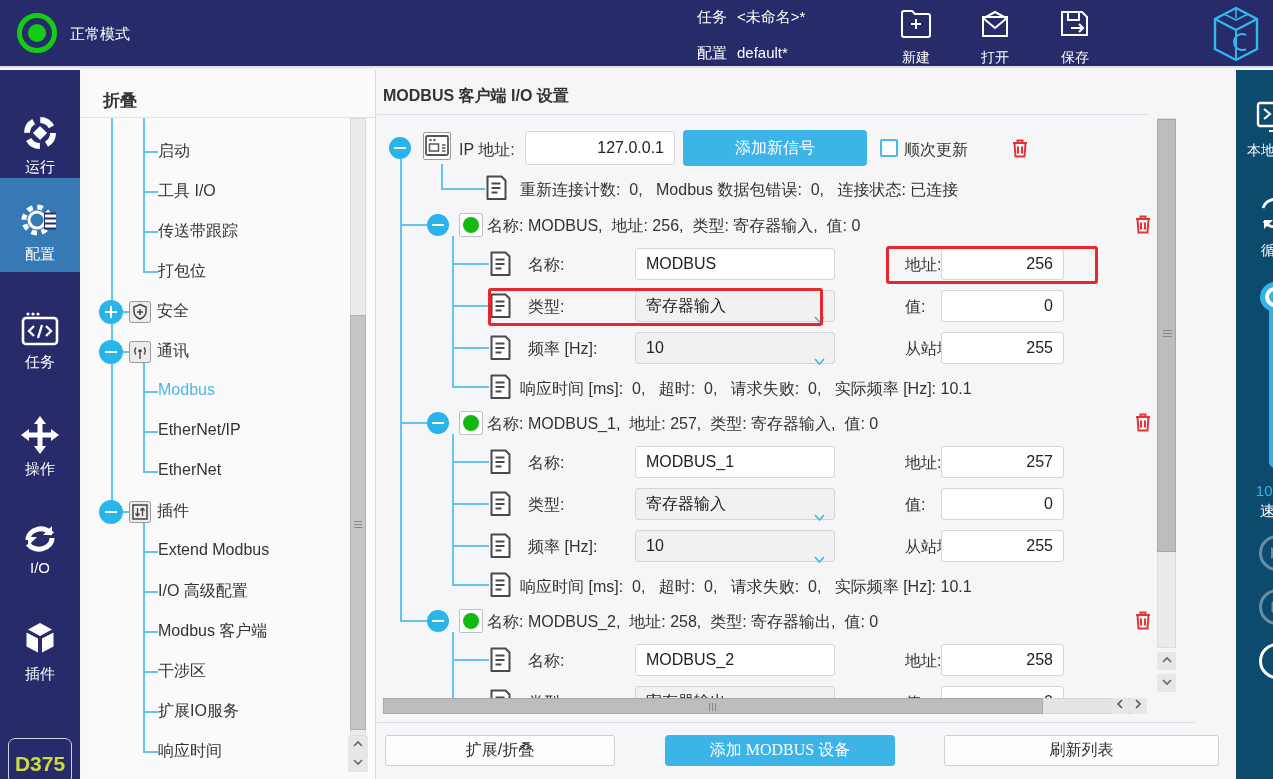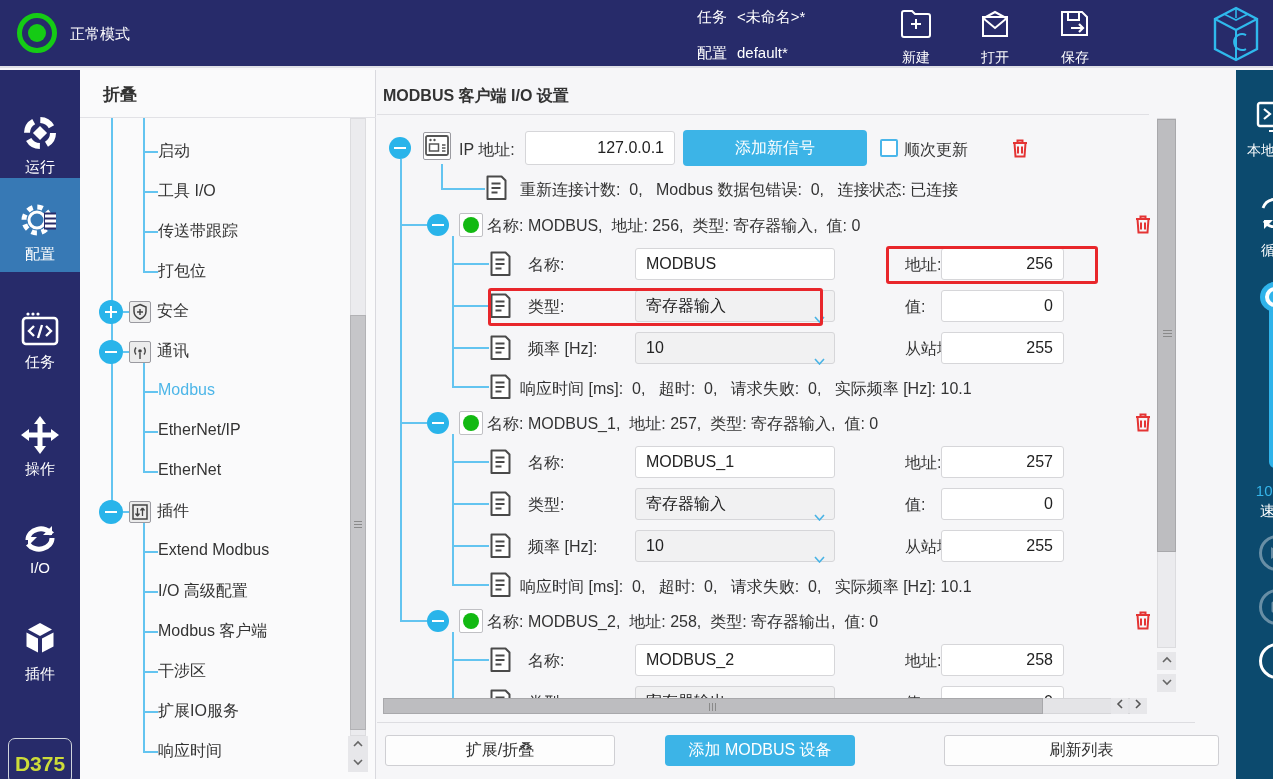--- a/index.html
+++ b/index.html
@@ -21,21 +21,21 @@
   
   .sidebar{ position:absolute; left:0; top:70px; width:80px; height:709px; background:#272b6a; overflow:hidden; }
   .sitem{ position:absolute; left:0; width:80px; height:94px; color:#fff; text-align:center; cursor:pointer; padding-top:18px; }
   .sitem.active{ background:#3779b5; }
   .sitem svg{ display:block; margin:0 auto; }
   .sitem .lab{ display:block; font-size:15px; margin-top:5px; }
   .dbadge{ position:absolute; left:8px; top:668px; width:64px; height:46px; border:1px solid #cfd4dc; border-radius:7px; color:#cddc39; font-size:21px; font-weight:bold; text-align:center; padding-top:13px; }
 
   
   .treepanel{ position:absolute; left:80px; top:70px; width:296px; height:709px; background:#fafafb; border-right:1px solid #d9d9de; }
-  .tree-header{ position:absolute; left:23px; top:13px; font-size:17px; font-weight:bold; color:#333; }
+  .tree-header{ position:absolute; left:23px; top:19px; font-size:17px; font-weight:bold; color:#333; }
   .tree-header-line{ position:absolute; left:0; top:47px; width:296px; border-bottom:1px solid #e2e2e6; }
   .trunk{ position:absolute; width:2px; background:#63c4f0; }
   .titem{ position:absolute; left:0; width:260px; height:28px; cursor:pointer; }
   .titem .tbranch{ position:absolute; left:63px; top:13px; width:15px; height:2px; background:#63c4f0; }
   .titem .tlabel{ position:absolute; left:78px; top:3px; font-size:16px; color:#333; }
   .titem.active .tlabel{ color:#4db6e8; }
   .titem.group .tlabel{ left:77px; }
   .expander{ position:absolute; left:19px; top:2px; width:24px; height:24px; border-radius:50%; background:#29b4ea; }
   .expander:before, .expander.plus:after{ content:""; position:absolute; background:#fff; }
   .expander:before{ left:6px; top:11px; width:12px; height:2px; }
@@ -575,21 +575,21 @@
     <div class="hscroll-thumb"></div>
     <div class="sc-btn" style="position:absolute;left:734px;top:628px;width:17px;height:16px;line-height:14px;"><svg width="7" height="10" viewBox="0 0 7 10">
           <path d="M6 1 l-4 4 4 4" fill="none" stroke="#555" stroke-width="1.6"></path>
         </svg></div>
     <div class="sc-btn" style="position:absolute;left:753px;top:628px;width:17px;height:16px;line-height:14px;"><svg width="7" height="10" viewBox="0 0 7 10">
           <path d="M1 1 l4 4 -4 4" fill="none" stroke="#555" stroke-width="1.6"></path>
         </svg></div>
 
     <div class="footer-line"></div>
     <button class="btn-plain" style="left:8px;width:230px;">扩展/折叠</button>
-    <button class="btn-accent fbtn-accent" style="left:288px;width:190px;">添加 MODBUS 设备</button>
+    <button class="btn-accent fbtn-accent" style="left:288px;width:230px;font-family:Liberation Serif, serif;">添加 MODBUS 设备</button>
     <button class="btn-plain" style="left:567px;width:275px;">刷新列表</button>
   </div>
 
   <div class="rightbar">
     <div class="ritem" style="top:28px;">
       <span><svg width="42" height="36" viewBox="0 0 42 36">
             <circle cx="33" cy="2.5" r="1.4" fill="#fff"></circle>
             <circle cx="37.5" cy="2.5" r="1.4" fill="#fff"></circle>
             <rect x="4" y="5" width="34" height="23" rx="2" fill="none" stroke="#fff" stroke-width="2.4"></rect>
             <path d="M10 11 l6 5 -6 5 M20 23 h10" fill="none" stroke="#fff" stroke-width="2.2"></path>

